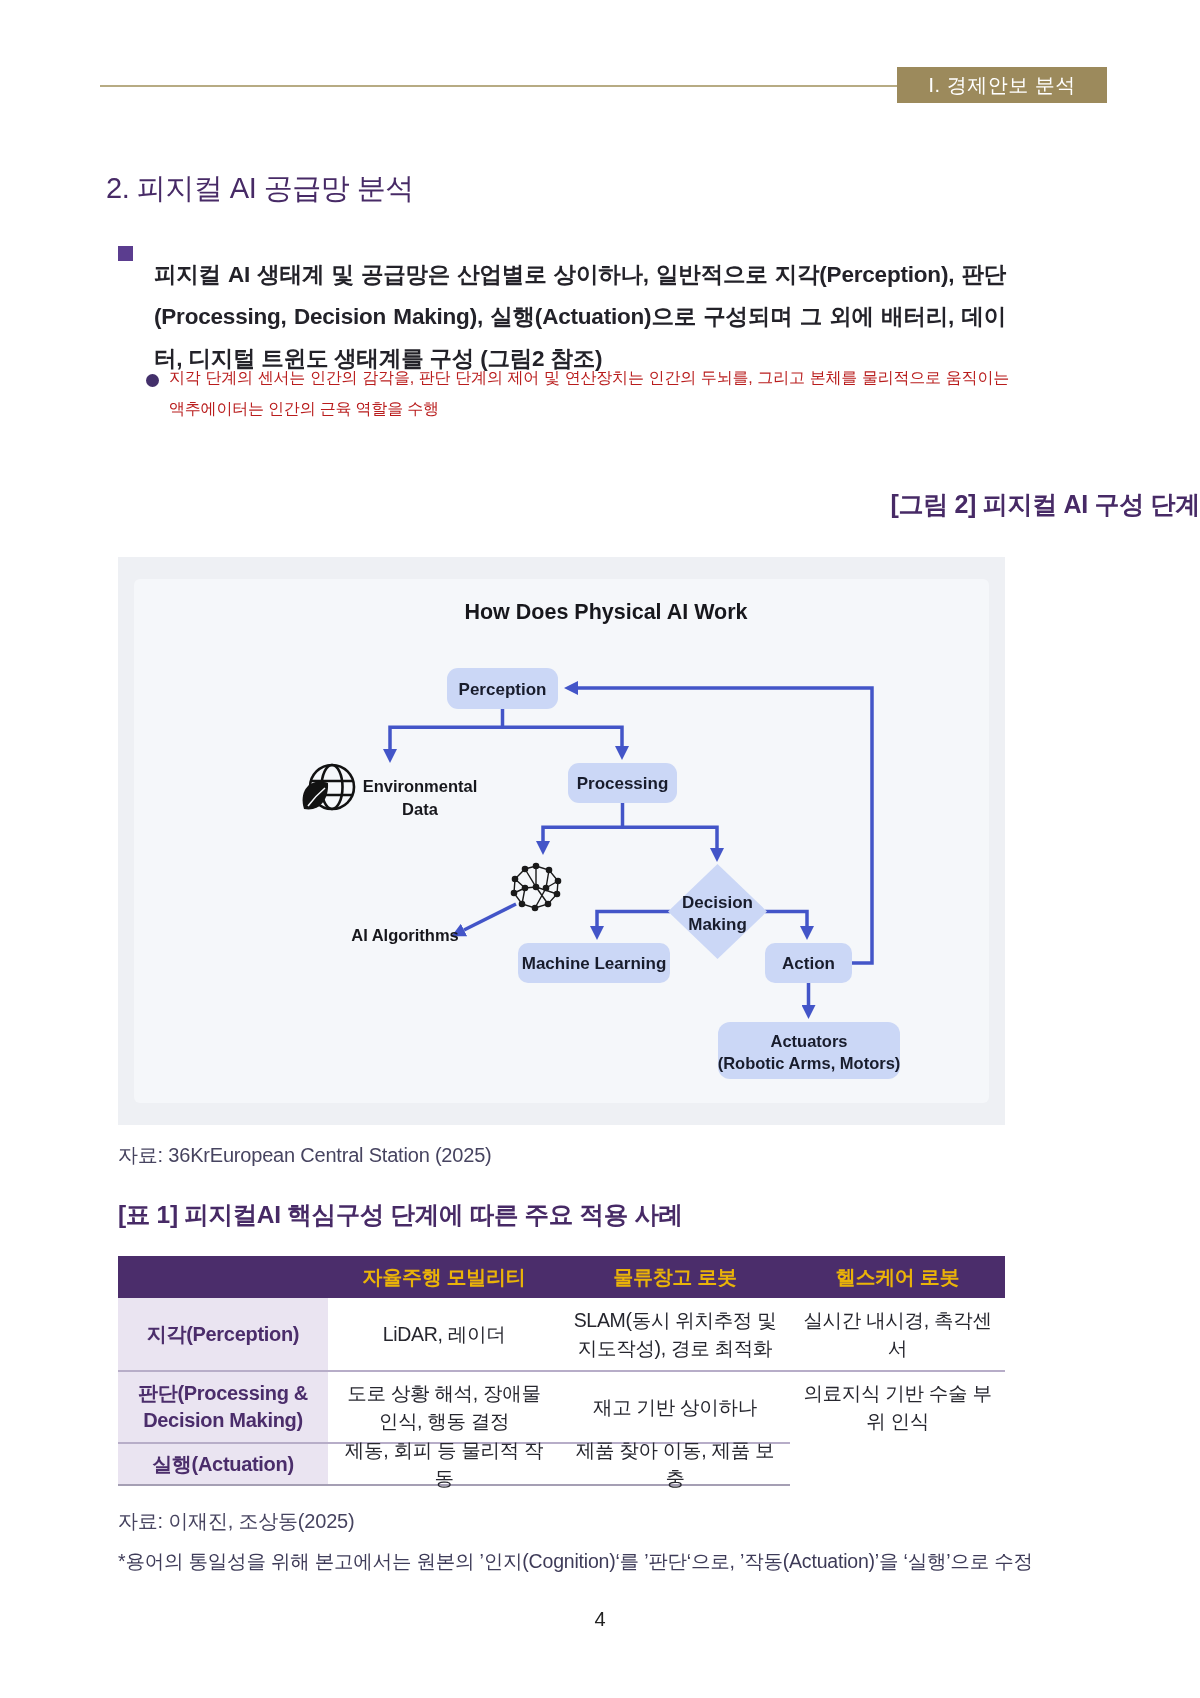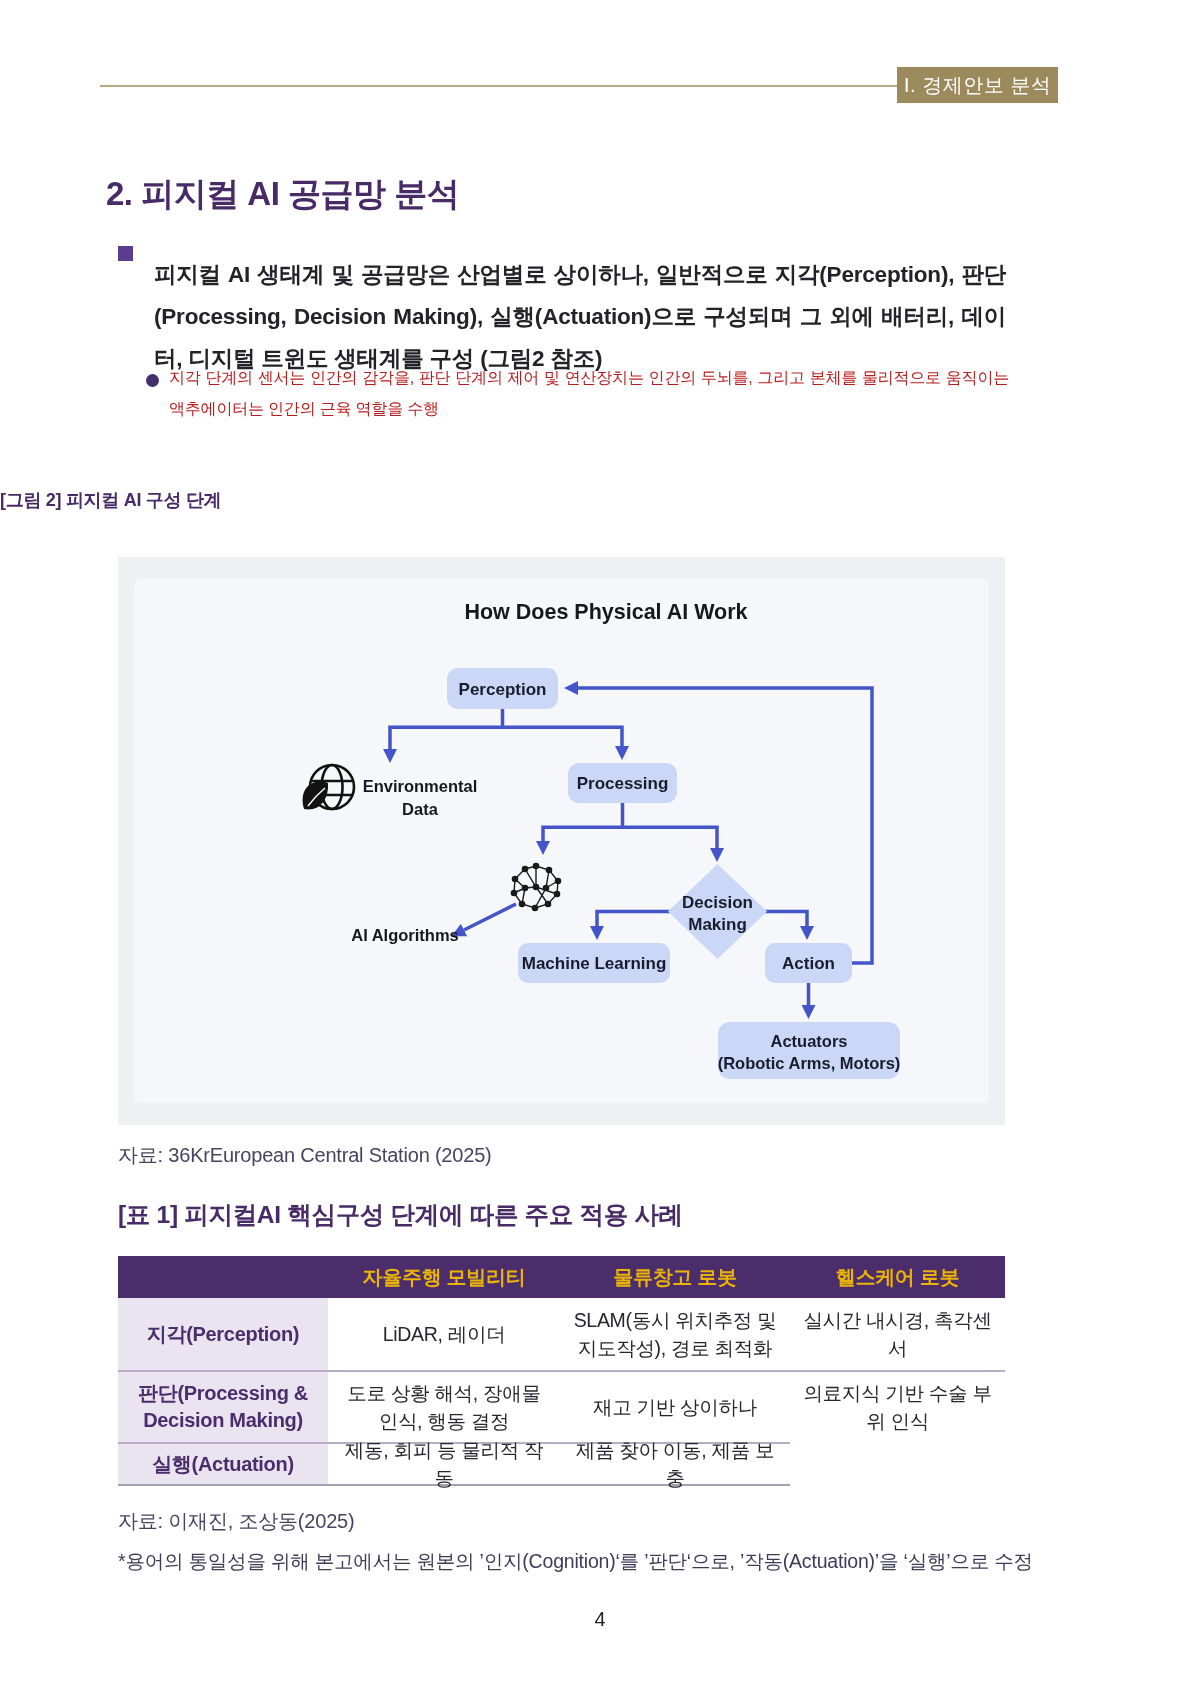--- a/index.html
+++ b/index.html
@@ -2,39 +2,39 @@
 <html><head>
 <meta charset="utf-8">
 <style>
   html,body{margin:0;padding:0;background:#e9e9ee;}
   *{box-sizing:border-box;}
   body{font-family:"Liberation Sans","DejaVu Sans",sans-serif;}
   .page{position:relative;width:1200px;height:1698px;background:#ffffff;margin:0 auto;overflow:hidden;}
 
   
   .top-rule{position:absolute;left:100px;top:85px;width:798px;height:2px;background:#b7ab83;}
-  .top-badge{position:absolute;left:897px;top:67px;width:161px;height:36px;background:#9c8a5c;
+  .top-badge{position:absolute;left:897px;top:67px;width:210px;height:36px;background:#9c8a5c;
     color:#ffffff;font-size:20px;font-weight:500;display:flex;align-items:center;justify-content:center;letter-spacing:.5px;}
 
   
-  .section-title{position:absolute;left:106px;top:150px;font-size:33px;font-weight:700;color:#472a66;letter-spacing:-.5px;}
+  .section-title{position:absolute;left:106px;top:150px;font-size:29px;font-weight:400;color:#472a66;letter-spacing:-.5px;}
 
   
   .main-bullet{position:absolute;left:118px;top:238px;width:890px;display:flex;}
   .sq{flex:0 0 15px;width:15px;height:15px;background:#5b3d8f;margin-top:8px;}
   .main-bullet p{margin:16px 0 0 21px;font-size:22.5px;line-height:42px;font-weight:600;color:#232229;
     text-align:justify;letter-spacing:-.2px;width:852px;}
   .sub-bullet{position:absolute;left:146px;top:362px;width:866px;display:flex;}
   .dot{flex:0 0 13px;width:13px;height:13px;border-radius:50%;background:#43306b;margin-top:12px;}
   .sub-bullet p{margin:0 0 0 10px;font-size:16px;line-height:31px;font-weight:500;color:#b91c1c;
     text-align:justify;letter-spacing:-.2px;width:840px;}
 
   
-  .figure-title{position:absolute;left:0;top:488px;width:1200px;text-align:left;
-    font-size:18px;font-weight:800;color:#472a66;letter-spacing:-.3px;}
+  .figure-title{position:absolute;left:0;top:488px;width:1200px;text-align:right;
+    font-size:25px;font-weight:800;color:#472a66;letter-spacing:-.3px;}
   .figure-panel{position:absolute;left:118px;top:557px;width:887px;height:568px;background:#eef0f4;}
   .figure-panel svg{position:absolute;left:0;top:0;}
 
   
   .src1{position:absolute;left:118px;top:1142px;font-size:20px;color:#474460;letter-spacing:-.2px;}
   .table-title{position:absolute;left:118px;top:1198px;font-size:24.5px;font-weight:800;color:#472a66;letter-spacing:-.3px;}
   .src2{position:absolute;left:118px;top:1508px;font-size:20px;color:#474460;letter-spacing:-.2px;}
   .footnote{position:absolute;left:118px;top:1548px;font-size:19.5px;color:#3e3b58;letter-spacing:-.2px;}
   .page-num{position:absolute;left:0;top:1608px;width:1200px;text-align:center;font-size:20px;color:#222;}
 

